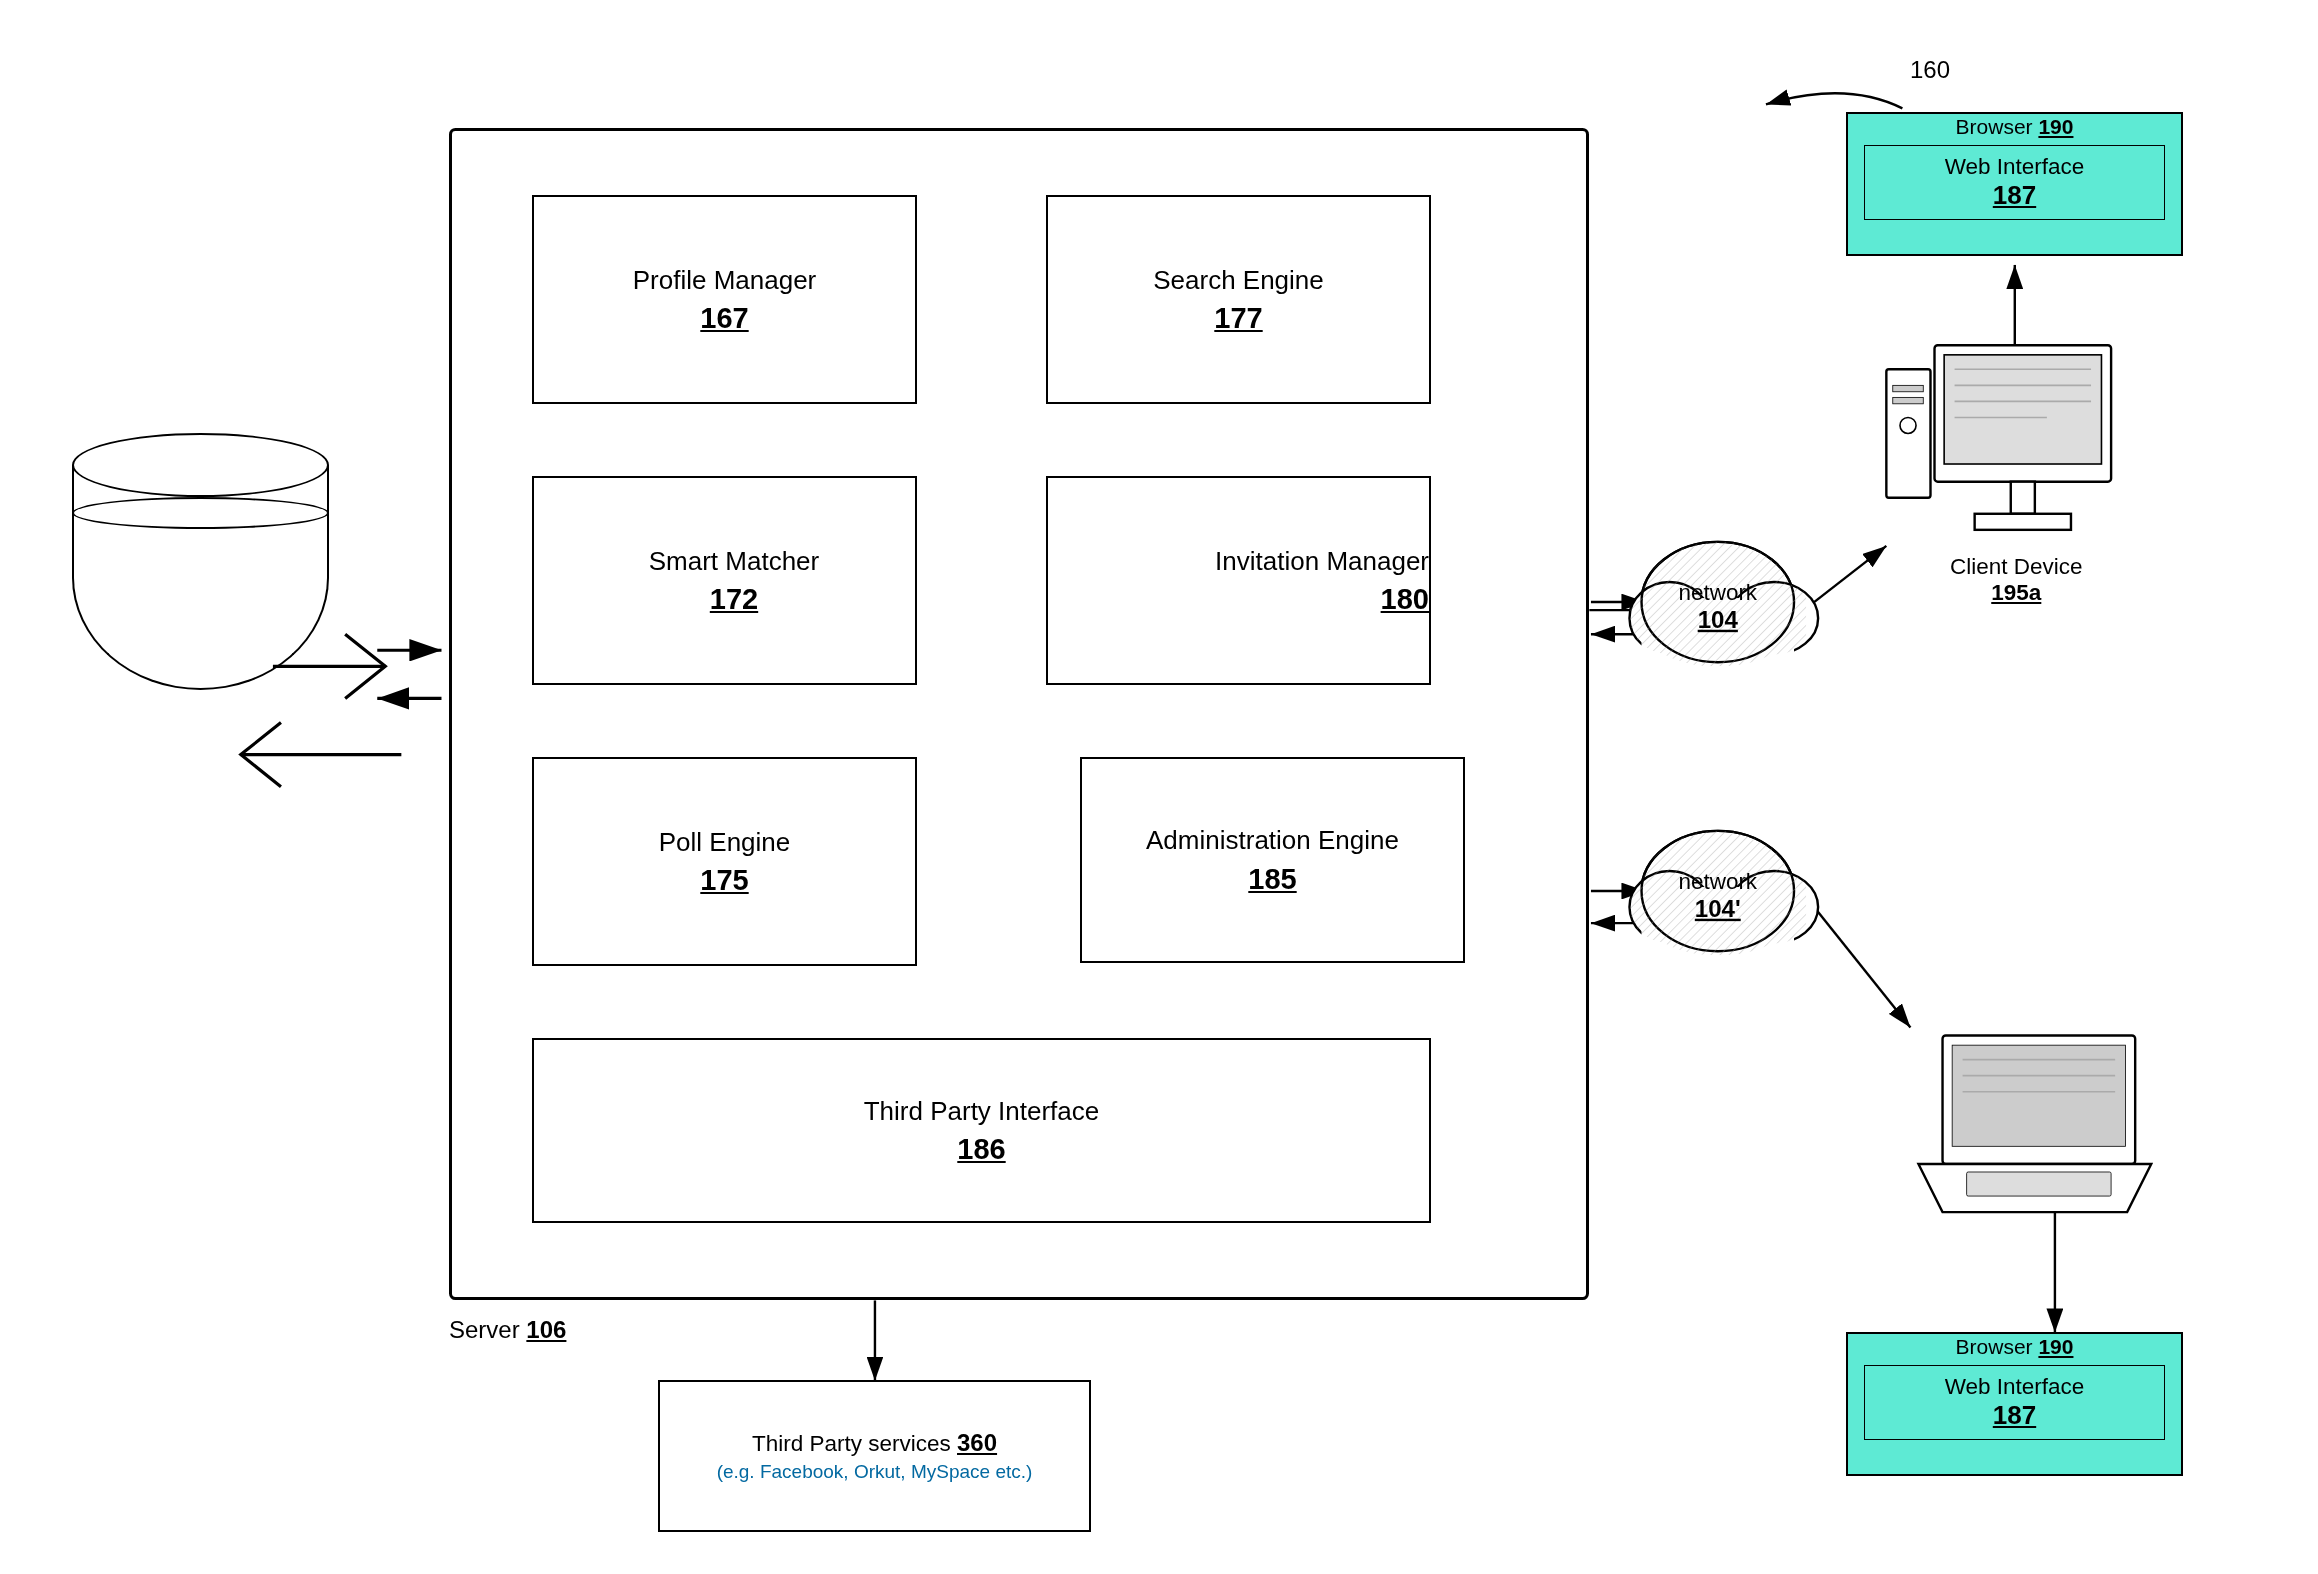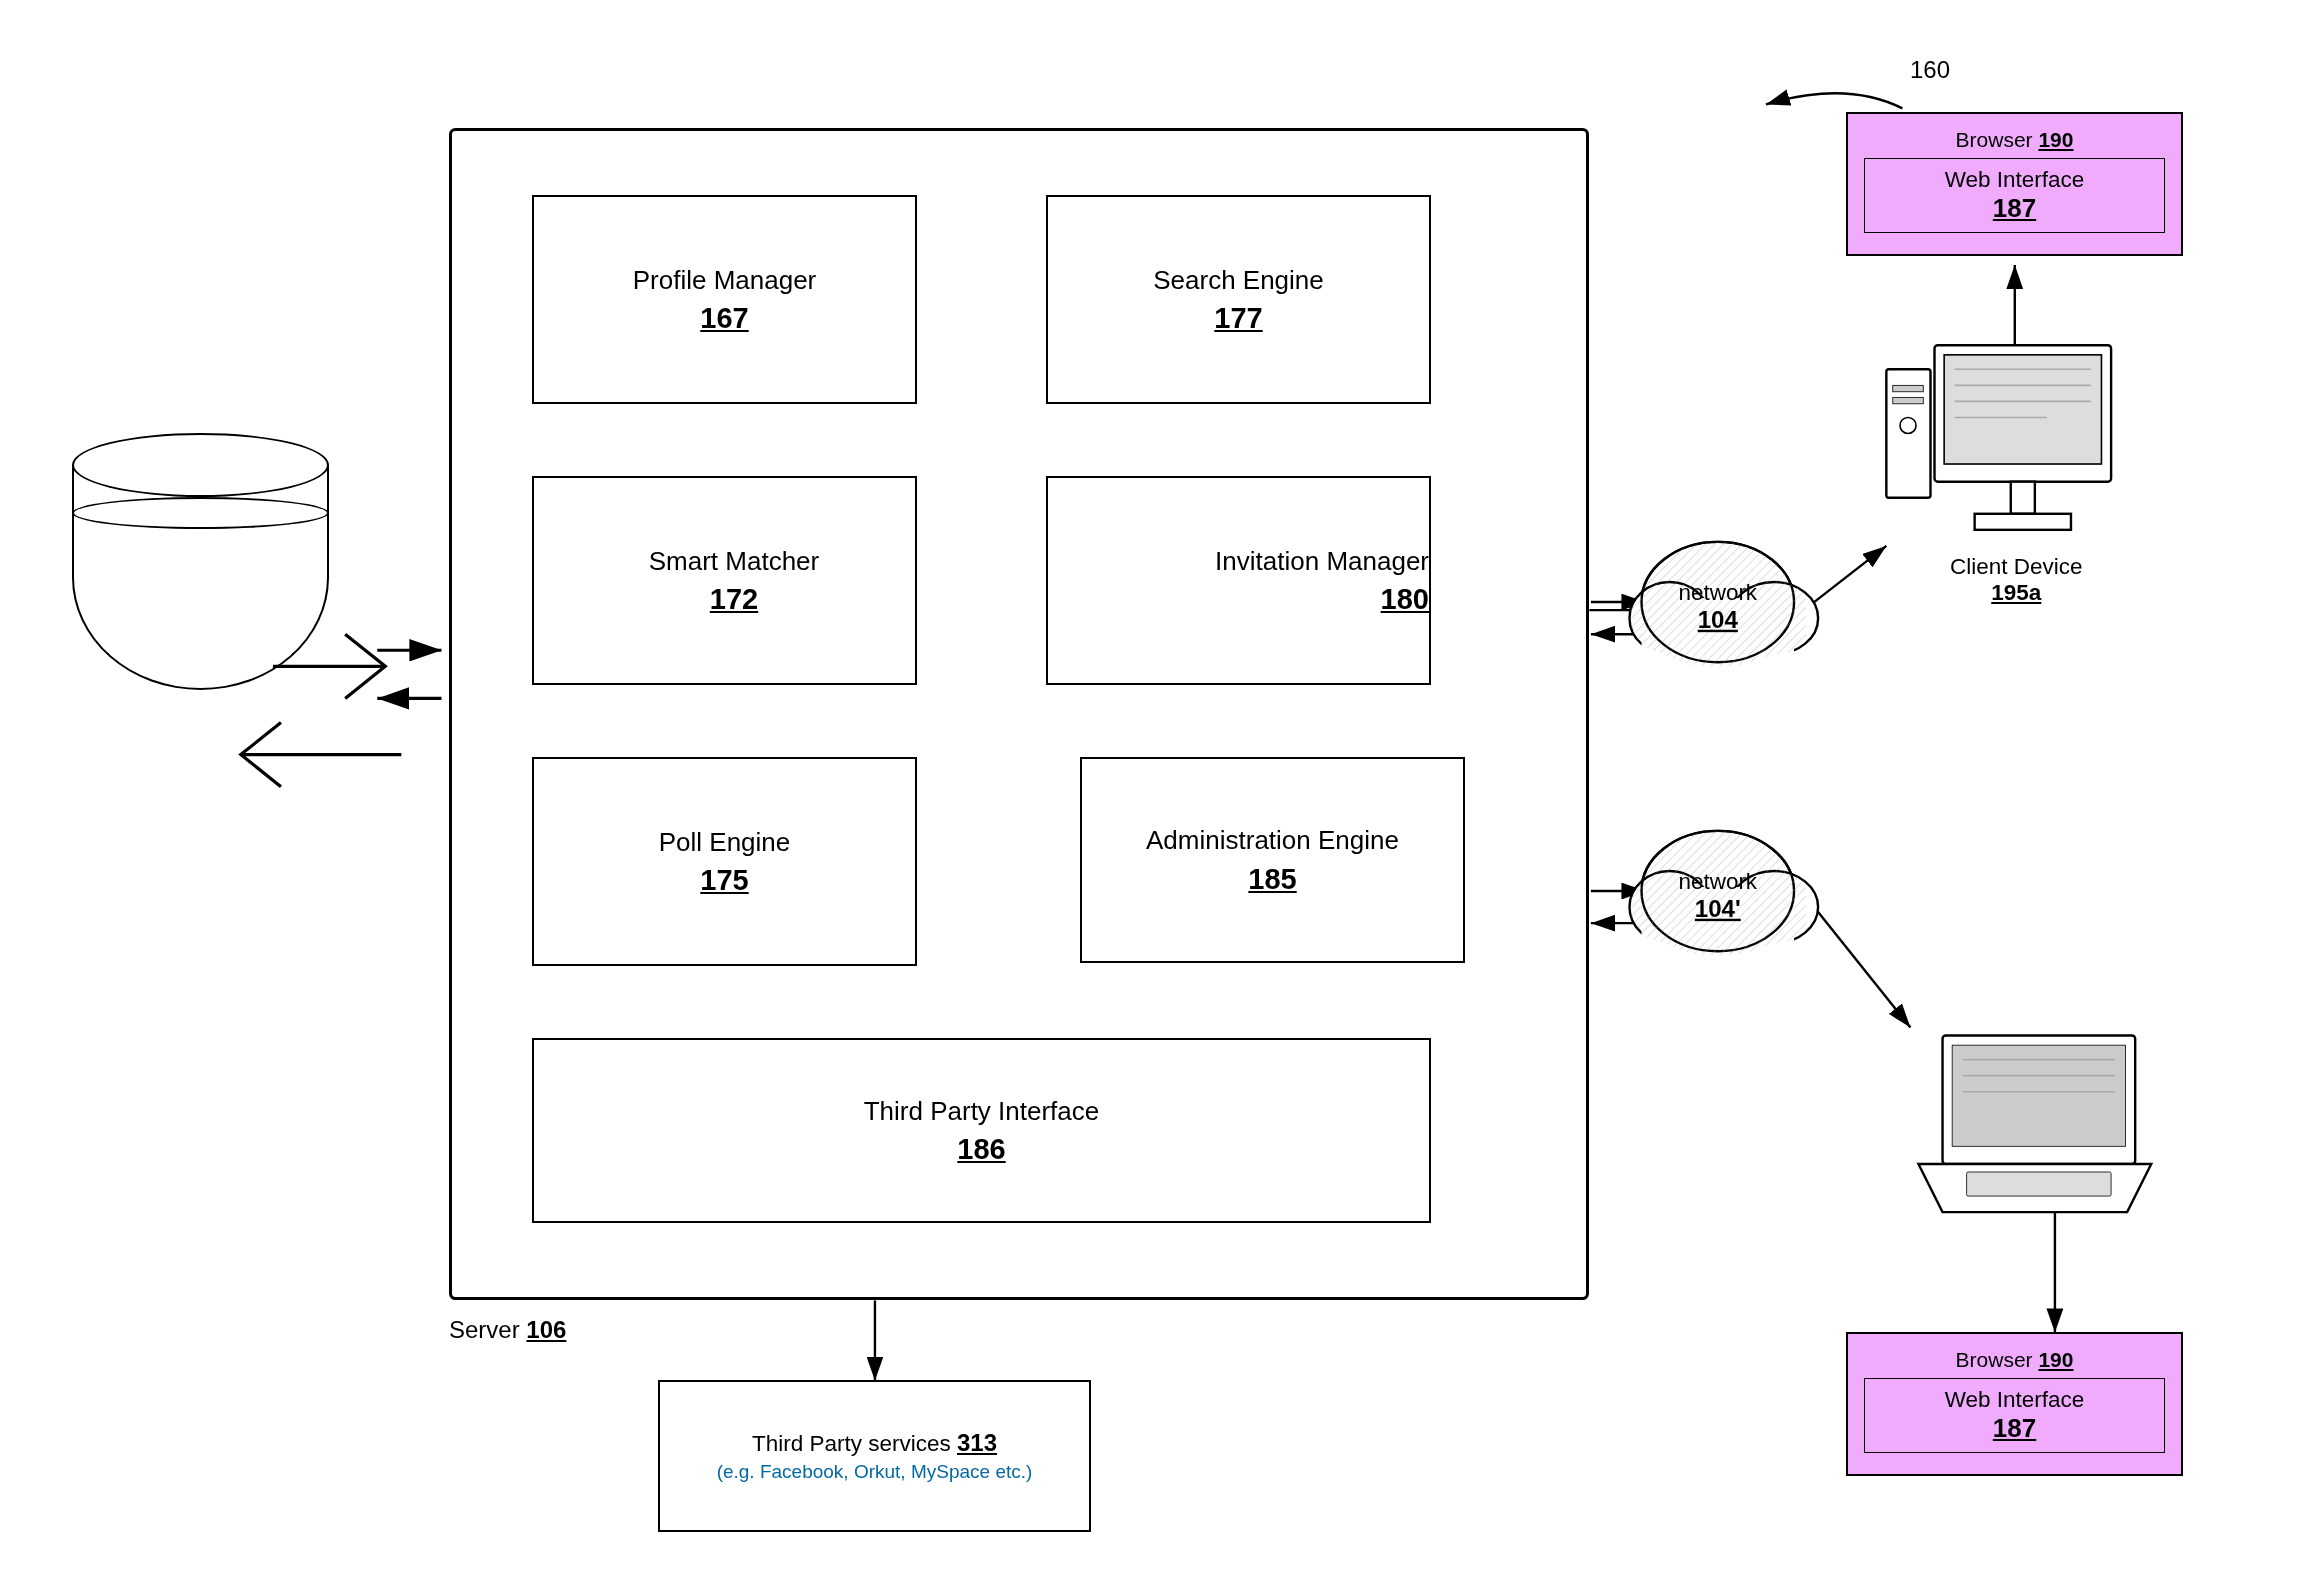--- a/index.html
+++ b/index.html
@@ -193,22 +193,22 @@
       position: absolute;
       top: 0; left: 0;
       width: 2319px;
       height: 1575px;
       pointer-events: none;
     }
 
     .browser-box {
       position: absolute;
       border: 2.4px solid #000;
-      background: #f0abfc;
-      padding: 14px 16px;
+      background: #5eead4;
+      padding: 1px 16px;
       text-align: center;
     }
 
     .browser-title {
       font-size: 21px;
     }
 
     
     .ref-160 {
       position: absolute;
@@ -311,21 +311,21 @@
   <div class="db-group">
     <div class="cylinder">
       <div class="cyl-body"></div>
       <div class="cyl-mid-line"></div>
       <div class="cyl-top"></div>
     </div>
   </div>
 
   <div class="tps-box">
     <span class="tps-name">
-      <span>Third Party services</span> <span class="tps-num">313</span>
+      <span>Third Party services</span> <span class="tps-num">360</span>
     </span>
     <span class="tps-sub">(e.g. Facebook, Orkut, MySpace etc.)</span>
   </div>
 
   <div class="browser-box" style="left:1846px; top:112px; width:337px; height:144px;">
     <div class="browser-title">
       <span>Browser</span> <span style="font-weight:bold;text-decoration:underline;">190</span>
     </div>
     <div style="border:1.6px solid #000; margin-top:6.4px; padding:8px 16px;">
       <div style="font-size:22.5px;">Web Interface</div>

